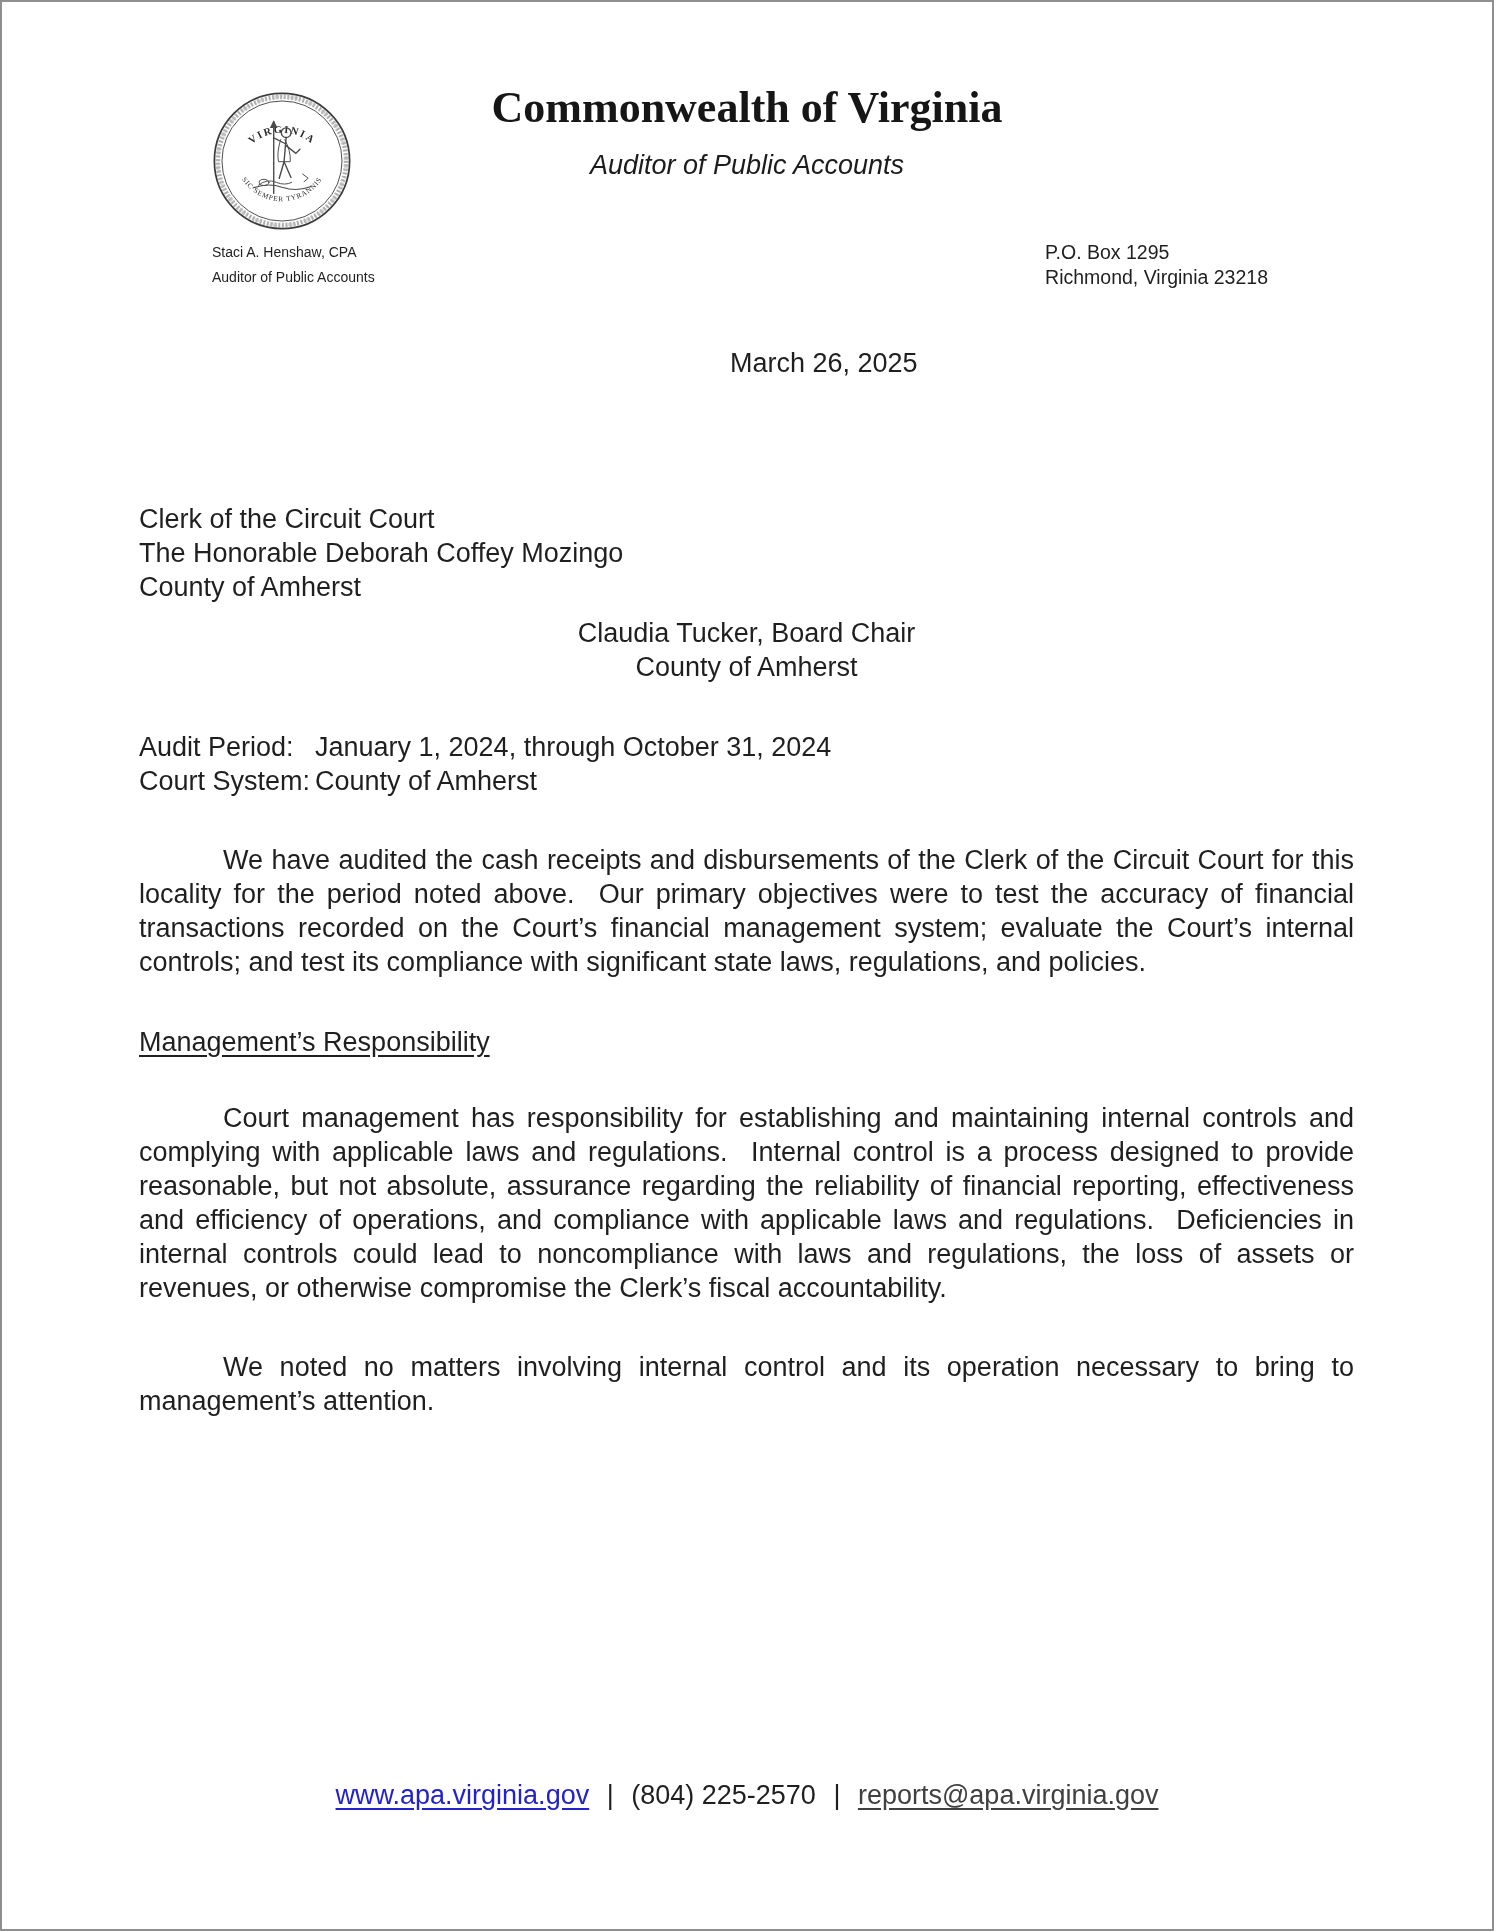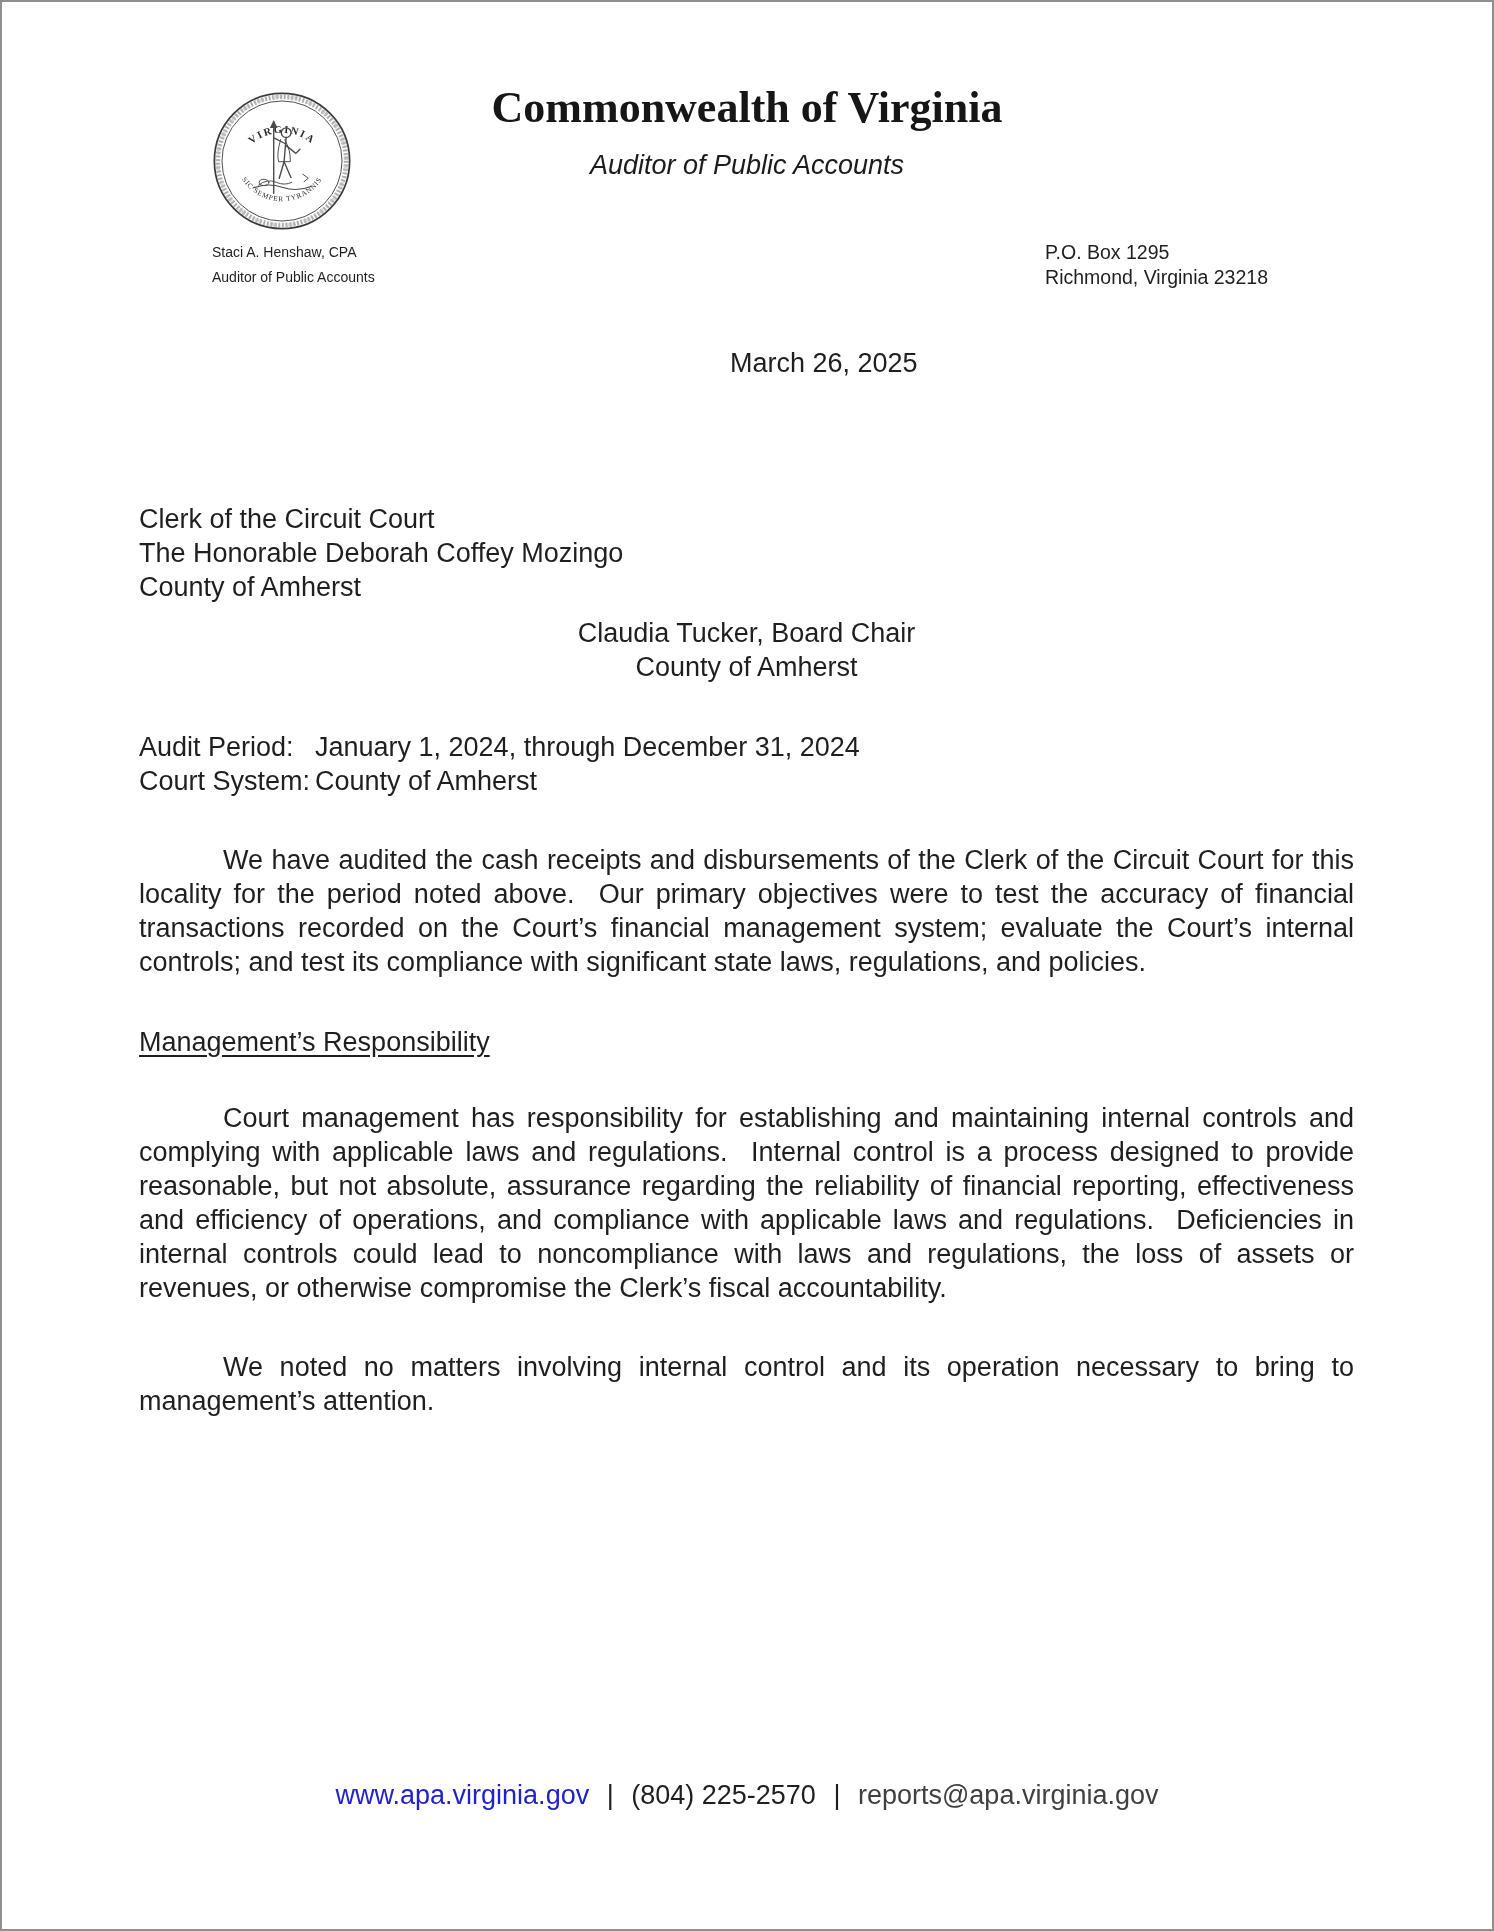--- a/index.html
+++ b/index.html
@@ -103,20 +103,21 @@
   .footer {
     position: absolute;
     left: 0; top: 1776px;
     width: 100%;
     text-align: center;
     font-size: 27px;
     line-height: 34px;
     color: #1f1f1f;
   }
   .footer .link {
+    text-decoration: underline;
     text-underline-offset: 4px;
     cursor: pointer;
   }
   .footer .sep { margin: 0 10px; color: #1f1f1f; }
 </style>
 </head>
 <body>
 
 <div class="page" style="border-color: rgb(143, 143, 143);">
 
@@ -178,21 +179,21 @@
     <div class="addr-line">County of Amherst</div>
   </div>
 
   <div class="content-abs addr-block-2">
     <div class="addr-line">Claudia Tucker, Board Chair</div>
     <div class="addr-line">County of Amherst</div>
   </div>
 
   <div class="content-abs ref-block">
     <div>
-      <span class="ref-label">Audit Period:</span><span>January 1, 2024, through December 31, 2024</span>
+      <span class="ref-label">Audit Period:</span><span>January 1, 2024, through October 31, 2024</span>
     </div>
     <div>
       <span class="ref-label">Court System:</span><span>County of Amherst</span>
     </div>
   </div>
 
   <p class="content-abs body-text para-intro indent">We have audited the cash receipts and disbursements of the Clerk of the Circuit Court for this locality for the period noted above.  Our primary objectives were to test the accuracy of financial transactions recorded on the Court’s financial management system; evaluate the Court’s internal controls; and test its compliance with significant state laws, regulations, and policies.</p>
 
   <h2 class="content-abs section-heading">Management’s Responsibility</h2>
 

